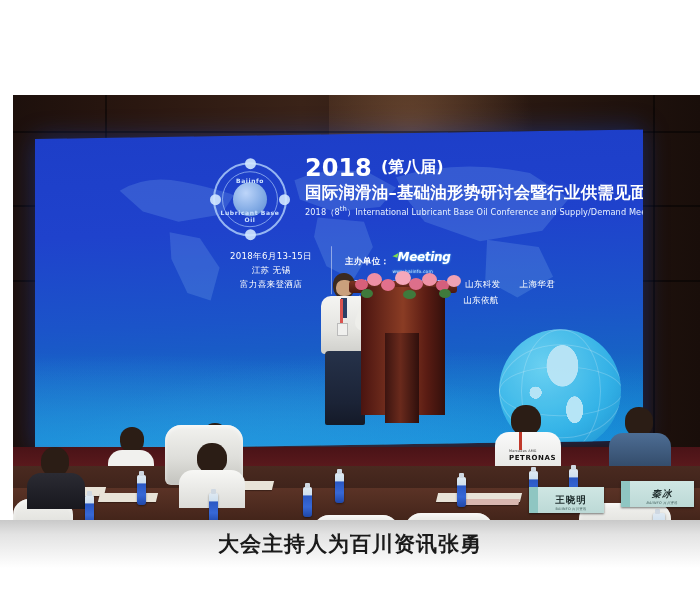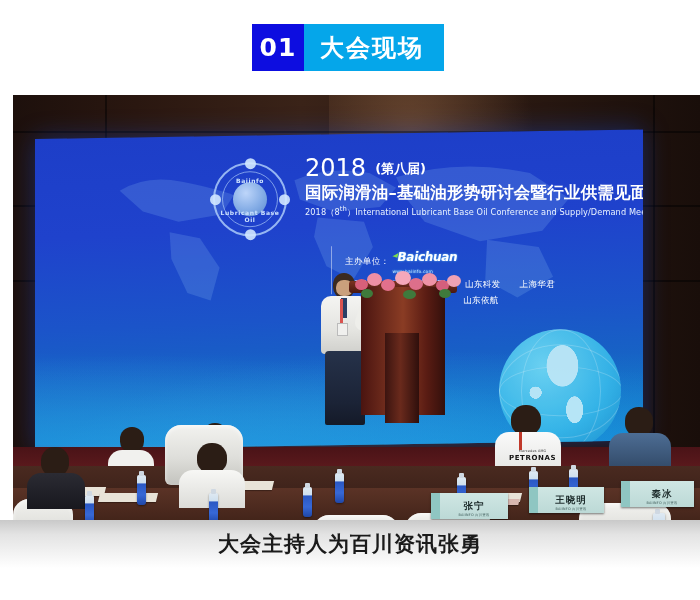--- a/index.html
+++ b/index.html
@@ -120,25 +120,25 @@
     position:absolute;width:11px;height:11px;border-radius:50%;
     background:rgba(210,232,255,.9);
   }
   .emblem-txt{
     position:absolute;left:0;right:0;text-align:center;
     color:#cfe4ff;font-size:6px;letter-spacing:.6px;font-weight:700;
   }
 
   .title-zone{position:absolute;left:270px;top:22px;width:330px;}
   .t-year{
-    color:#ffffff;font-size:24px;font-weight:400;line-height:1;
+    color:#ffffff;font-size:24px;font-weight:700;line-height:1;
     letter-spacing:0px;display:inline-block;vertical-align:bottom;
   }
   .t-edition{
-    color:#ffffff;font-size:13px;font-weight:700;display:inline-block;
+    color:#ffffff;font-size:16px;font-weight:700;display:inline-block;
     vertical-align:bottom;margin-left:4px;padding-bottom:2px;
   }
   .t-main{
     color:#ffffff;font-size:16.5px;font-weight:700;line-height:1.18;
     margin-top:3px;letter-spacing:.2px;white-space:nowrap;
   }
   .t-en{
     color:#eaf3ff;font-size:8.2px;line-height:1.2;margin-top:3px;
     letter-spacing:.1px;white-space:nowrap;
   }
@@ -149,21 +149,21 @@
   }
   .divider-v{
     position:absolute;left:296px;top:112px;width:1px;height:48px;
     background:rgba(255,255,255,.45);
   }
   .meta-right{
     position:absolute;left:310px;top:112px;width:300px;
     color:#ffffff;font-size:8.6px;line-height:1.9;letter-spacing:.3px;
   }
   .meta-row{white-space:nowrap;}
-  .meta-row .lbl{font-weight:400;}
+  .meta-row .lbl{font-weight:700;}
   .meta-row .sp{display:inline-block;width:16px;}
   .baichuan{
     display:inline-block;vertical-align:middle;
     color:#ffffff;font-size:12px;font-weight:700;font-style:italic;
     letter-spacing:-.3px;
     text-shadow:0 0 2px rgba(120,220,255,.9);
   }
   .baichuan .bi-sub{
     display:block;font-size:4.4px;font-style:normal;font-weight:400;
     letter-spacing:.2px;color:#bfe4ff;margin-top:-1px;
@@ -302,26 +302,20 @@
     display:flex;align-items:center;justify-content:center;
     background:linear-gradient(180deg,#c9c9c9 0%,#e3e3e3 30%,#ffffff 100%);
     color:#1a1a1a;font-size:21px;font-weight:700;letter-spacing:1px;
   }
 </style>
 </head>
 <body>
 
 <div id="root">
 
-  <div class="header-band">
-    <div class="badge">
-      <div class="badge-num">01</div>
-      <div class="badge-title">大会现场</div>
-    </div>
-  </div>
 
   <div class="photo">
 
     <div class="wall"></div>
     <div class="wall-warm"></div>
     <div class="wall-seam v" style="left:92px;"></div>
     <div class="wall-seam v" style="left:640px;"></div>
     <div class="wall-seam h" style="top:36px;"></div>
     <div class="wall-seam h" style="top:110px;"></div>
     <div class="wall-seam h" style="top:185px;"></div>
@@ -369,26 +363,31 @@
           <div class="emblem-txt" style="bottom:11px;">Lubricant Base Oil</div>
         </div>
 
         <div class="title-zone">
           <span class="t-year">2018</span>
           <span class="t-edition">(第八届)</span>
           <div class="t-main">国际润滑油–基础油形势研讨会暨行业供需见面会</div>
           <div class="t-en"><span>2018（8</span><sup>th</sup><span>）International Lubricant Base Oil Conference and Supply/Demand Meeting</span></div>
         </div>
 
+        <div class="meta-left">
+          <div>2018年6月13-15日</div>
+          <div>江苏  无锡</div>
+          <div>富力喜来登酒店</div>
+        </div>
         <div class="divider-v"></div>
 
         <div class="meta-right">
           <div class="meta-row">
             <span class="lbl">主办单位：</span>
-            <span class="baichuan"><span class="leaf"></span><span>Baichuan</span><span class="bi-sub">www.baiinfo.com</span></span>
+            <span class="baichuan"><span class="leaf"></span><span>Meeting</span><span class="bi-sub">www.baiinfo.com</span></span>
           </div>
           <div class="meta-row">
             <span class="lbl">赞助单位：</span>
             <span>江苏汤姆集团</span><span class="sp"></span>
             <span>山东科发</span><span class="sp"></span>
             <span>上海华君</span>
           </div>
           <div class="meta-row">
             <span class="lbl">支持单位：</span>
             <span>大连中基</span><span class="sp"></span><span class="sp"></span>
@@ -435,21 +434,21 @@
       <div class="head" style="left:12px;top:0;width:24px;height:25px;"></div>
       <div class="body" style="left:0;top:23px;width:46px;height:26px;background:#f1f1ee;"></div>
     </div>
     <div class="aud" style="left:176px;top:328px;width:50px;height:48px;">
       <div class="head" style="left:13px;top:0;width:26px;height:27px;"></div>
       <div class="body" style="left:0;top:25px;width:50px;height:28px;background:#e9e9e6;"></div>
     </div>
     <div class="aud" style="left:482px;top:310px;width:66px;height:64px;">
       <div class="head" style="left:16px;top:0;width:30px;height:30px;"></div>
       <div class="body" style="left:0;top:27px;width:66px;height:40px;background:linear-gradient(180deg,#fafafa,#e6e6e3);"></div>
-      <div class="petronas" style="left:14px;top:44px;text-align:center;">
+      <div class="petronas" style="left:14px;top:44px;">
         <span class="sub">Mercedes AMG</span>
         <span>PETRONAS</span>
       </div>
       <div style="position:absolute;left:24px;top:27px;width:3px;height:18px;background:#c0392b;"></div>
     </div>
     <div class="aud" style="left:596px;top:312px;width:62px;height:62px;">
       <div class="head" style="left:16px;top:0;width:28px;height:29px;"></div>
       <div class="body" style="left:0;top:26px;width:62px;height:40px;background:linear-gradient(180deg,#4d6d94,#2f4663);"></div>
     </div>
 
@@ -481,29 +480,25 @@
     <div class="bottle" style="left:124px;top:380px;"></div>
     <div class="bottle" style="left:196px;top:398px;"></div>
     <div class="bottle" style="left:290px;top:392px;"></div>
     <div class="bottle" style="left:322px;top:378px;"></div>
     <div class="bottle" style="left:444px;top:382px;"></div>
     <div class="bottle" style="left:516px;top:376px;"></div>
     <div class="bottle" style="left:556px;top:374px;"></div>
     <div class="bottle" style="left:640px;top:418px;width:12px;height:36px;"></div>
     <div class="bottle" style="left:96px;top:432px;"></div>
 
-    <div class="namecard" style="left:418px;top:398px;width:68px;">
-      <span>张宁</span>
-      <span class="sub">BAIINFO 百川资讯</span>
-    </div>
     <div class="namecard" style="left:516px;top:392px;width:66px;">
       <span>王晓明</span>
       <span class="sub">BAIINFO 百川资讯</span>
     </div>
-    <div class="namecard" style="left:608px;top:386px;width:64px;">
+    <div class="namecard" style="left:608px;top:386px;width:64px;font-style:italic;">
       <span>秦冰</span>
       <span class="sub">BAIINFO 百川资讯</span>
     </div>
 
     <div class="chair" style="left:196px;top:432px;width:96px;height:28px;"></div>
 
   </div>
 
   <div class="caption">大会主持人为百川资讯张勇</div>
 

